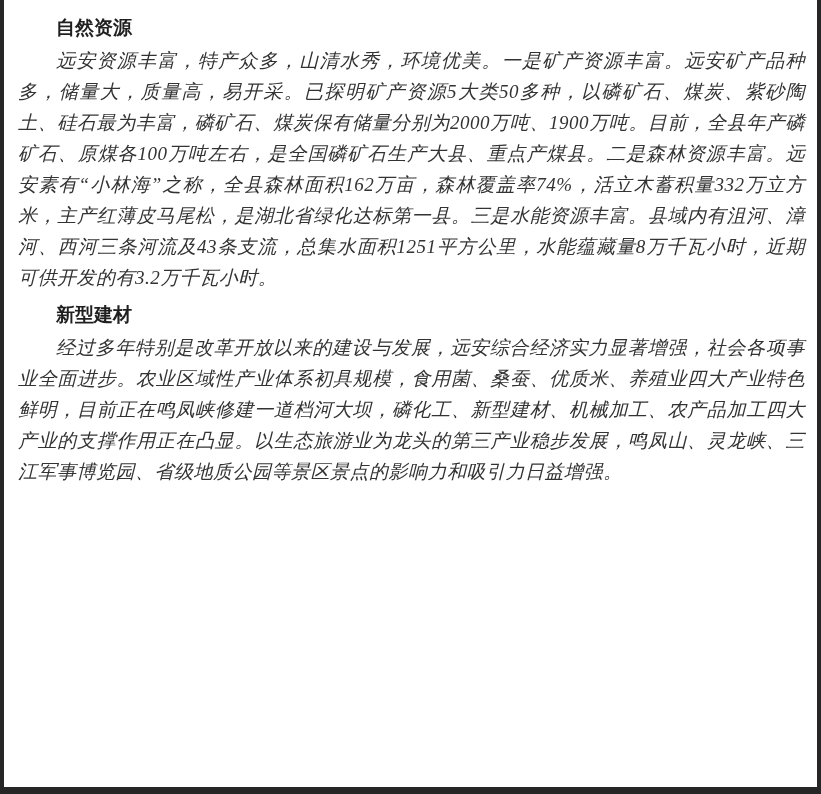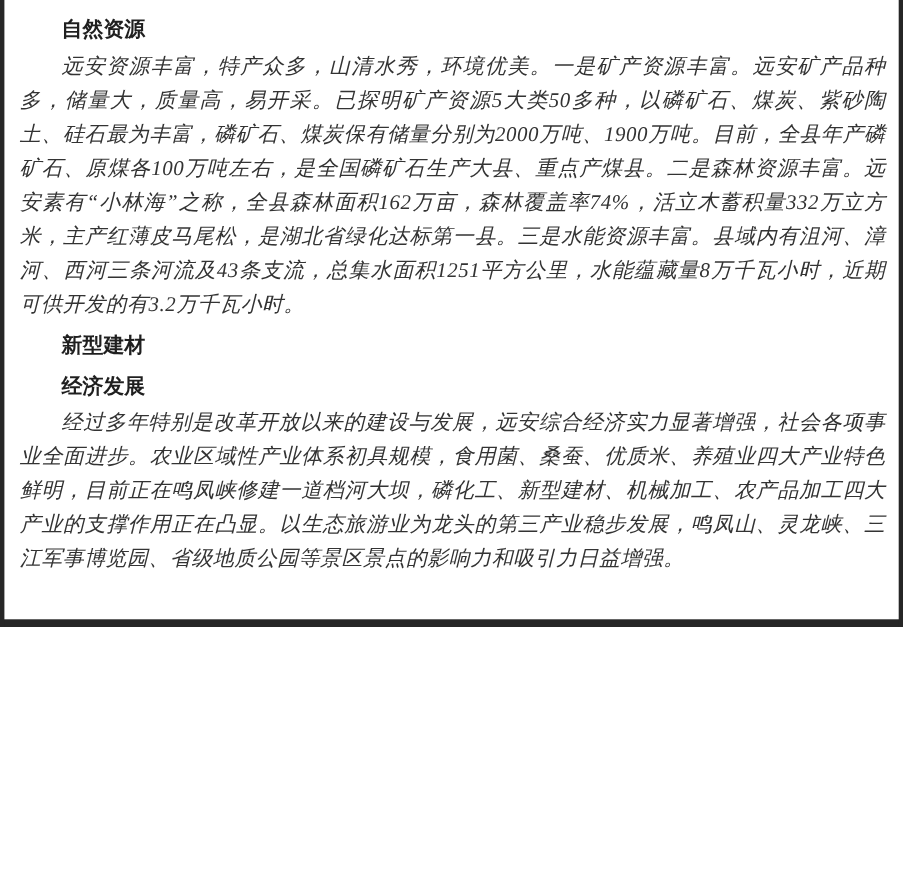--- a/index.html
+++ b/index.html
@@ -3,21 +3,21 @@
 <meta charset="utf-8">
 <style>
   html, body {
     margin: 0;
     padding: 0;
     background: #ffffff;
   }
   .page {
     position: relative;
     width: 821px;
-    height: 570px;
+    height: 794px;
     box-sizing: border-box;
     background: #ffffff;
     border-left: 4px solid #262626;
     border-right: 4px solid #262626;
     border-bottom: 7px solid #262626;
     padding: 10px 12px 0 14px;
     overflow: hidden;
     font-family: "Liberation Serif", "DejaVu Serif", serif;
     font-size: 19px;
     line-height: 31px;
@@ -49,17 +49,16 @@
 
   <h2 class="section-heading first">自然资源</h2>
 
   <p class="body-paragraph">远安资源丰富，特产众多，山清水秀，环境优美。一是矿产资源丰富。远安矿产品种多，储量大，质量高，易开采。已探明矿产资源5大类50多种，以磷矿石、煤炭、紫砂陶土、硅石最为丰富，磷矿石、煤炭保有储量分别为2000万吨、1900万吨。目前，全县年产磷矿石、原煤各100万吨左右，是全国磷矿石生产大县、重点产煤县。二是森林资源丰富。远安素有“小林海”之称，全县森林面积162万亩，森林覆盖率74%，活立木蓄积量332万立方米，主产红薄皮马尾松，是湖北省绿化达标第一县。三是水能资源丰富。县域内有沮河、漳河、西河三条河流及43条支流，总集水面积1251平方公里，水能蕴藏量8万千瓦小时，近期可供开发的有3.2万千瓦小时。</p>
 
   <h2 class="section-heading">新型建材</h2>
 
 
 
 
-  <h2 class="section-heading">经济发展</h2>
 
   <p class="body-paragraph">经过多年特别是改革开放以来的建设与发展，远安综合经济实力显著增强，社会各项事业全面进步。农业区域性产业体系初具规模，食用菌、桑蚕、优质米、养殖业四大产业特色鲜明，目前正在鸣凤峡修建一道档河大坝，磷化工、新型建材、机械加工、农产品加工四大产业的支撑作用正在凸显。以生态旅游业为龙头的第三产业稳步发展，鸣凤山、灵龙峡、三江军事博览园、省级地质公园等景区景点的影响力和吸引力日益增强。</p>
 
 </div>
 
 </body></html>

